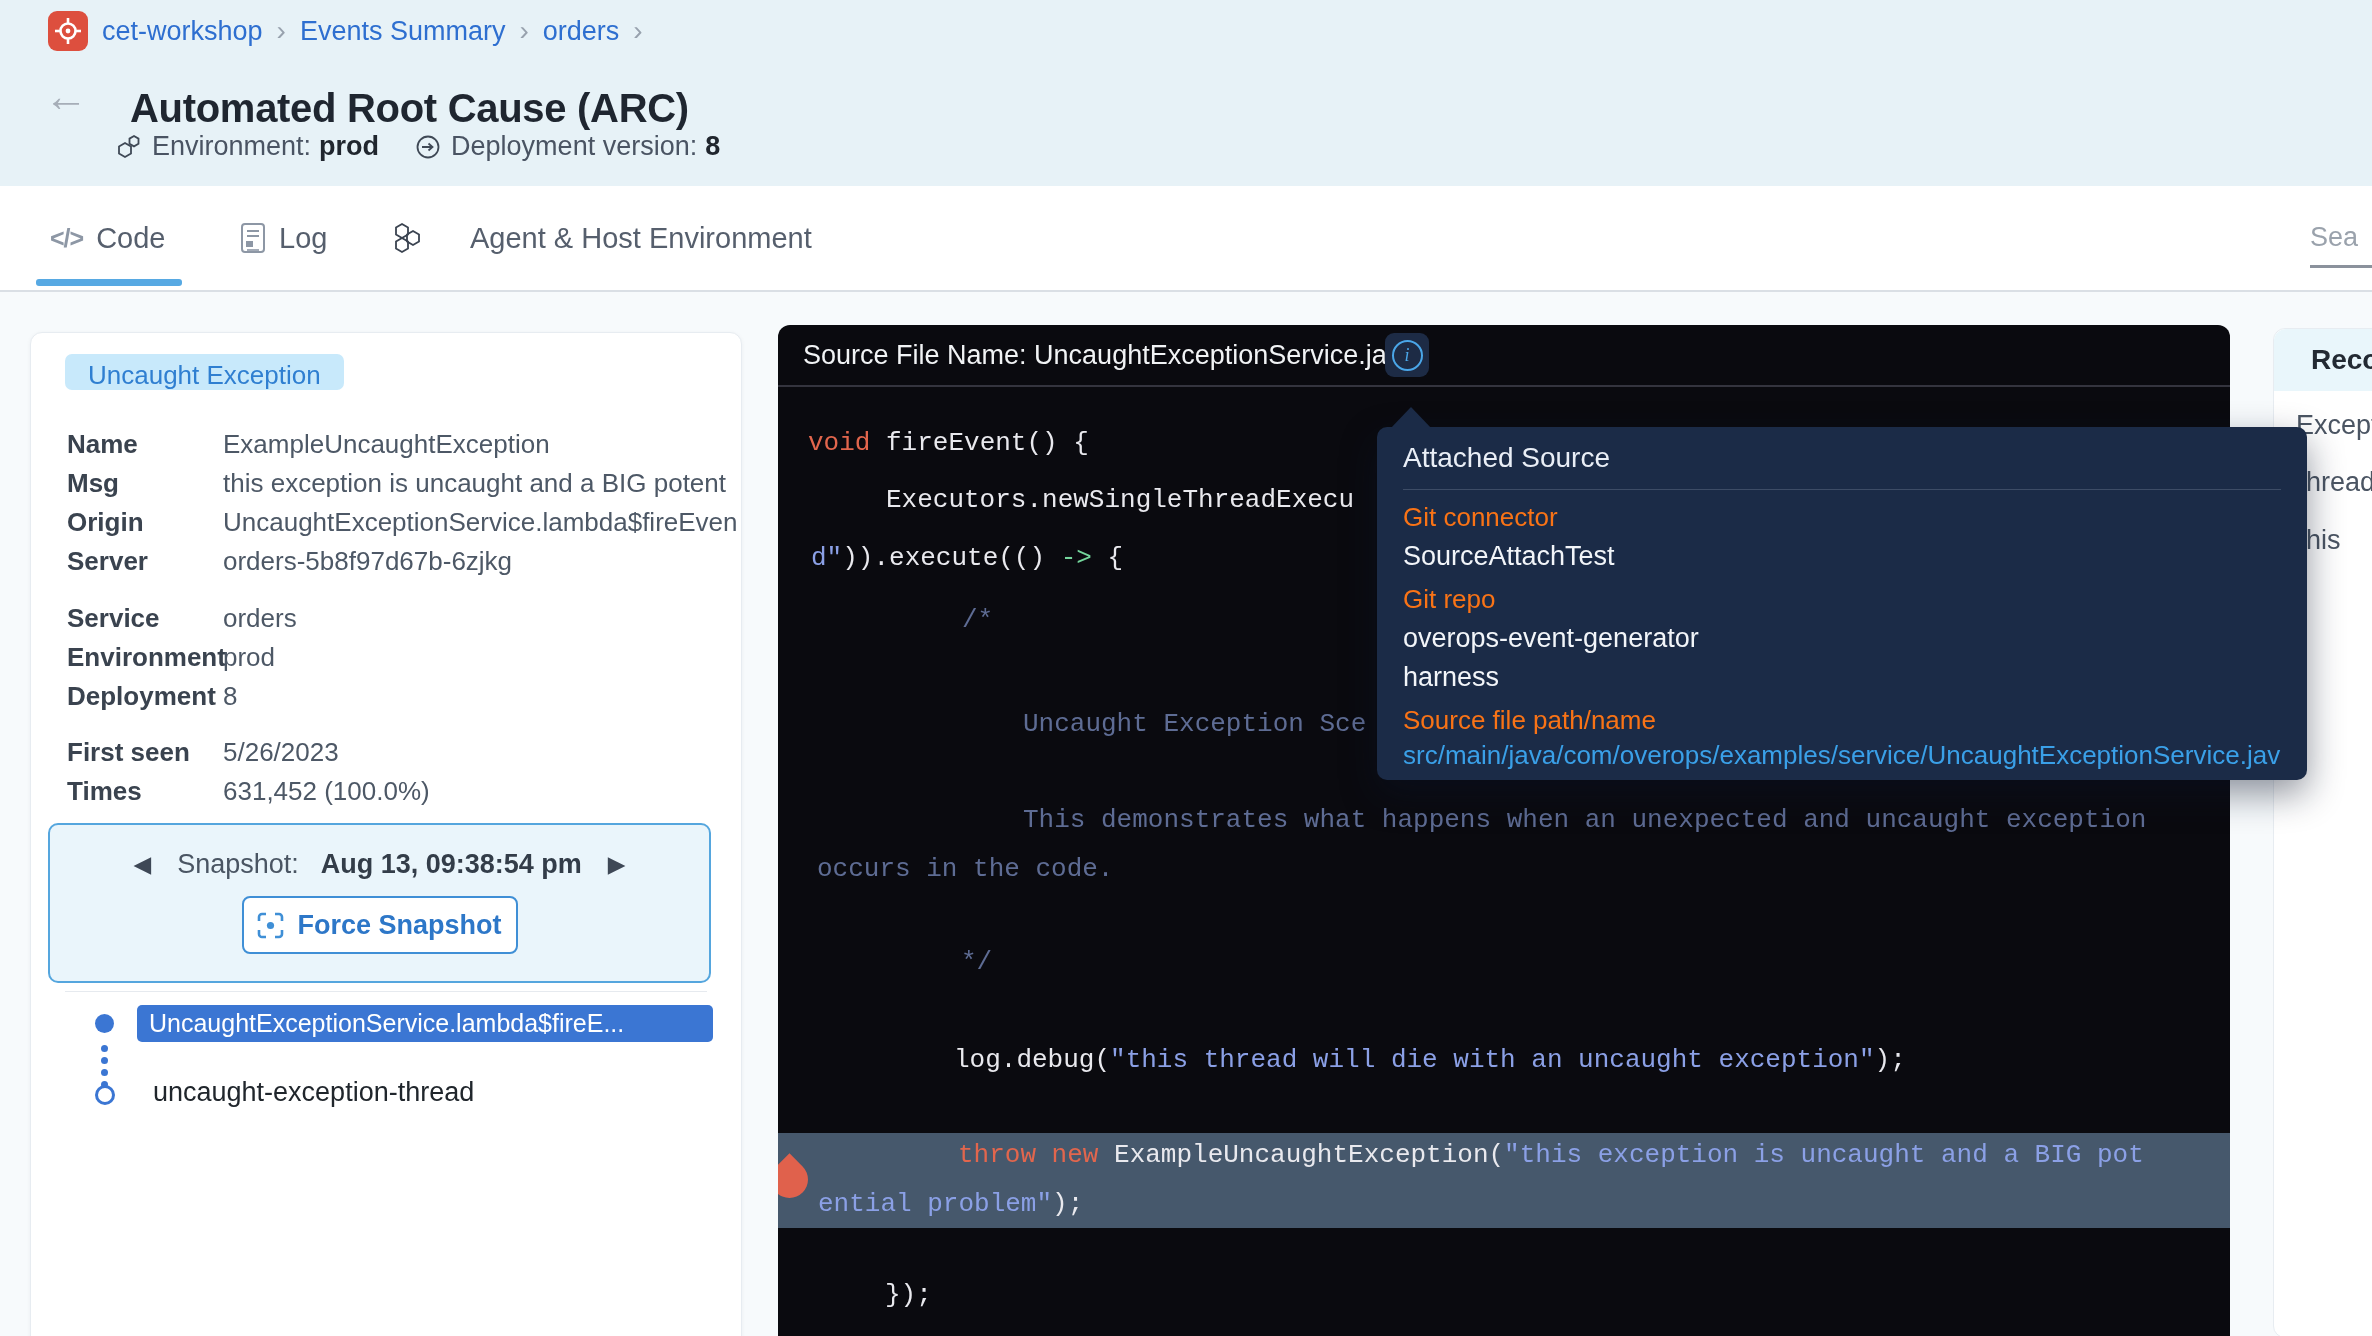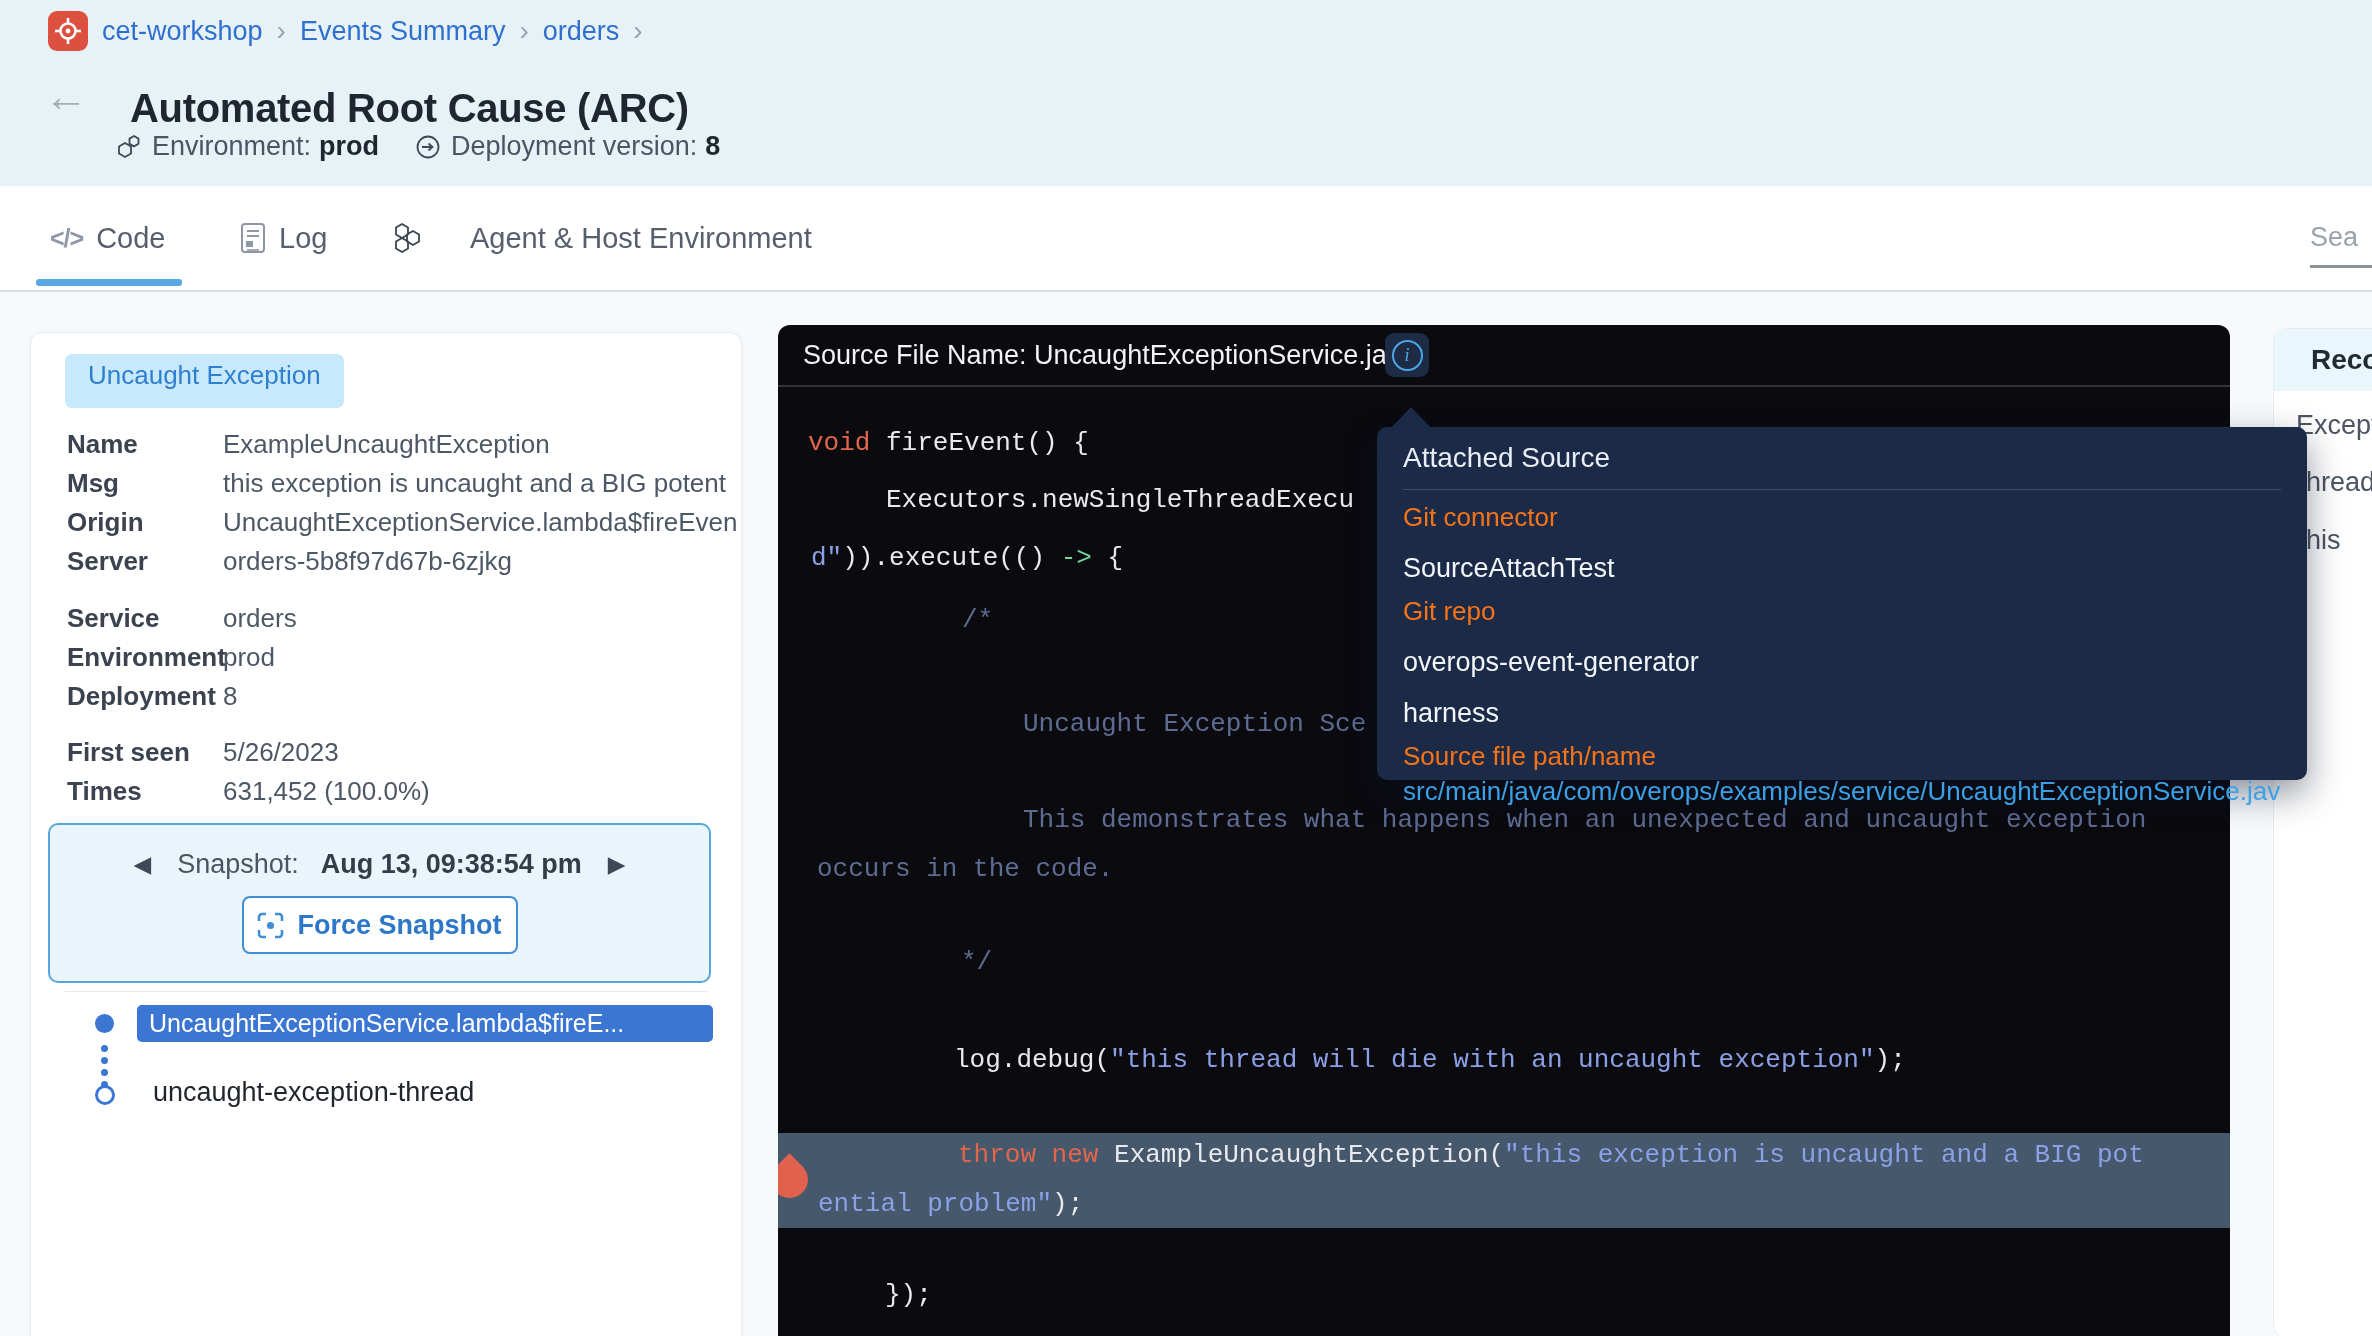--- a/index.html
+++ b/index.html
@@ -34,21 +34,21 @@
   .tab-agent{left:392px;gap:48px;}
   .tab-underline{position:absolute;left:36px;top:93px;width:146px;height:7px;background:#57a9e3;border-radius:3px;}
   .code-glyph{font-size:25px;font-weight:bold;color:#8d97a5;letter-spacing:-1px;}
   .searchbox{position:absolute;left:2310px;top:36px;width:70px;cursor:text;}
   .search-text{font-size:27px;color:#9aa2ac;}
   .search-underline{margin-top:12px;width:100%;height:3px;background:#8b929c;}
 
   
   .event-card{position:absolute;left:30px;top:332px;width:710px;height:1070px;background:#fff;
               border:1px solid #e7ecf1;border-radius:12px;box-shadow:0 1px 4px rgba(30,40,60,.05);}
-  .badge{position:absolute;left:34px;top:21px;height:54px;line-height:42px;padding:0 23px;
+  .badge{position:absolute;left:34px;top:21px;height:36px;line-height:42px;padding:0 23px;
          background:#c8e9fb;color:#2f7fd1;font-size:26px;border-radius:7px;}
   .fgroup{position:absolute;left:36px;right:1px;}
   .fg-details{top:92px;} .fg-context{top:266px;} .fg-occurrence{top:400px;}
   .frow{display:flex;height:39px;align-items:center;}
   .flabel{width:156px;flex:none;font-weight:bold;color:#3a434f;font-size:26px;}
   .fvalue{color:#4d5866;font-size:26px;white-space:nowrap;overflow:hidden;}
 
   .snapshot-box{position:absolute;left:17px;top:490px;width:659px;height:156px;
                 border:2px solid #55a6de;border-radius:10px;background:#eaf5fb;}
   .snap-nav{display:flex;justify-content:center;align-items:center;gap:22px;margin-top:24px;
@@ -98,21 +98,21 @@
 
   
   .tooltip{position:absolute;left:1377px;top:427px;width:930px;height:353px;background:#1b2b47;
            border-radius:10px;z-index:50;box-shadow:0 14px 36px rgba(10,20,40,.45);}
   .tooltip::before{content:"";position:absolute;top:-20px;left:13px;width:0;height:0;
                    border:21px solid transparent;border-top:0;border-bottom:22px solid #1b2b47;}
   .tt-inner{padding:15px 26px;}
   .tt-title{font-size:28px;color:#e9eef6;}
   .tt-div{height:1px;background:#3d4c66;margin-top:15px;}
   .tt-label{font-size:26px;color:#f97316;margin-top:12px;}
-  .tt-value{font-size:27px;color:#f2f5f9;margin-top:20px;}
+  .tt-value{font-size:27px;color:#f2f5f9;margin-top:8px;}
   .tt-link{font-size:26px;color:#3aa0e8;margin-top:4px;white-space:nowrap;overflow:hidden;cursor:pointer;}
 
   svg{display:block;}
 </style>
 </head>
 <body>
 
 <div class="page">
 
   <div class="hdr">

